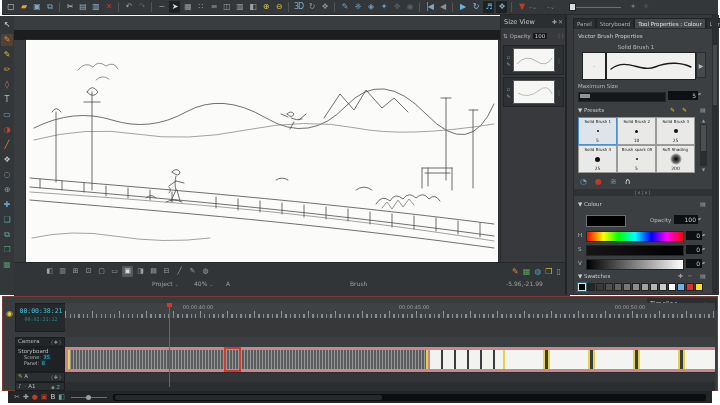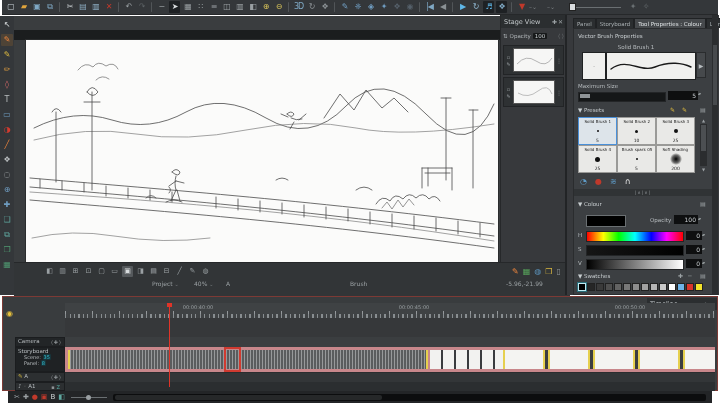--- a/index.html
+++ b/index.html
@@ -264,21 +264,21 @@
     </div>
     <span class="csrow2" style="left:138px"><span>Project</span> <span class="dd-arrow">⌄</span></span>
     <span class="csrow2" style="left:180px"><span>40%</span> <span class="dd-arrow">⌄</span></span>
     <span class="csrow2" style="left:212px">A</span>
     <span class="csrow2" style="left:336px">Brush</span>
     <span class="csrow2" style="left:492px">-5.96,-21.99</span>
   </div>
 
   <div id="stage-panel" class="abs">
     <div id="stage-tabbar">
-      <span class="tab-label">Stage View</span>
+      <span class="tab-label">Size View</span>
       <span class="tab-btns"><span>✚</span><span>✕</span></span>
     </div>
     <div id="stage-opacity">
       <span class="lbl">⇅</span>
       <span class="lbl">Opacity</span>
       <span class="val">100</span>
       <span class="lbl" style="margin-left:auto;color:#6a6f72">⟨ ⟩</span>
     </div>
     <div class="layer-row" style="top:30px">
       <span class="layer-minicons">
@@ -438,20 +438,24 @@
   <div id="rp-scroll" class="abs">
       <div class="thumb"></div>
     </div>
 
   <div id="timeline" class="abs">
     <div id="tl-tab">
       <span class="tab-label">Timeline</span>
       <span class="tab-btns"><span>✚</span><span>✕</span></span>
     </div>
     <span id="tl-bulb">◉</span>
+    <div id="tl-timecode">
+      <span id="tc-main">00:00:38:21</span>
+      <span id="tc-sub">00:02:21:12</span>
+    </div>
     <div id="tl-ruler">
       <div class="ticks2"></div>
         <div class="ticks"></div>
       <span class="ruler-label" style="left:133px">00:00:40:00</span>
       <span class="ruler-label" style="left:349px">00:00:45:00</span>
       <span class="ruler-label" style="left:565px">00:00:50:00</span>
     </div>
     <div id="gap-row"></div>
     <div id="cam-row"></div>
     <div class="tl-row-header" style="top:40px;height:10px">

